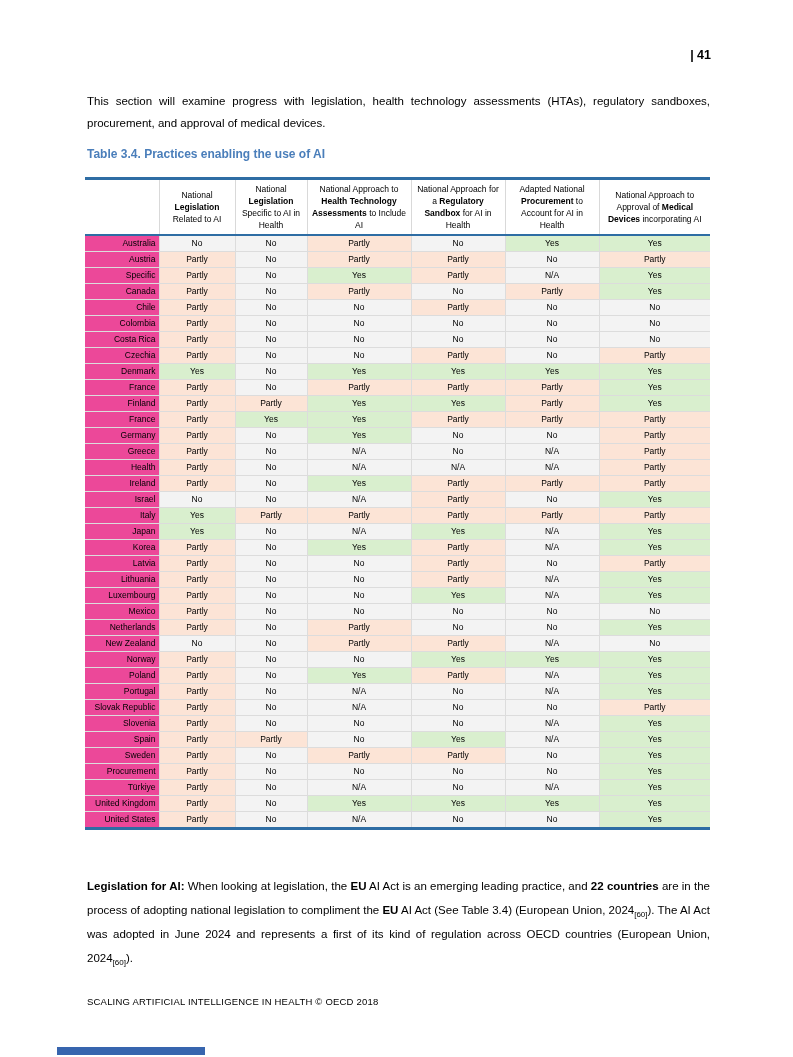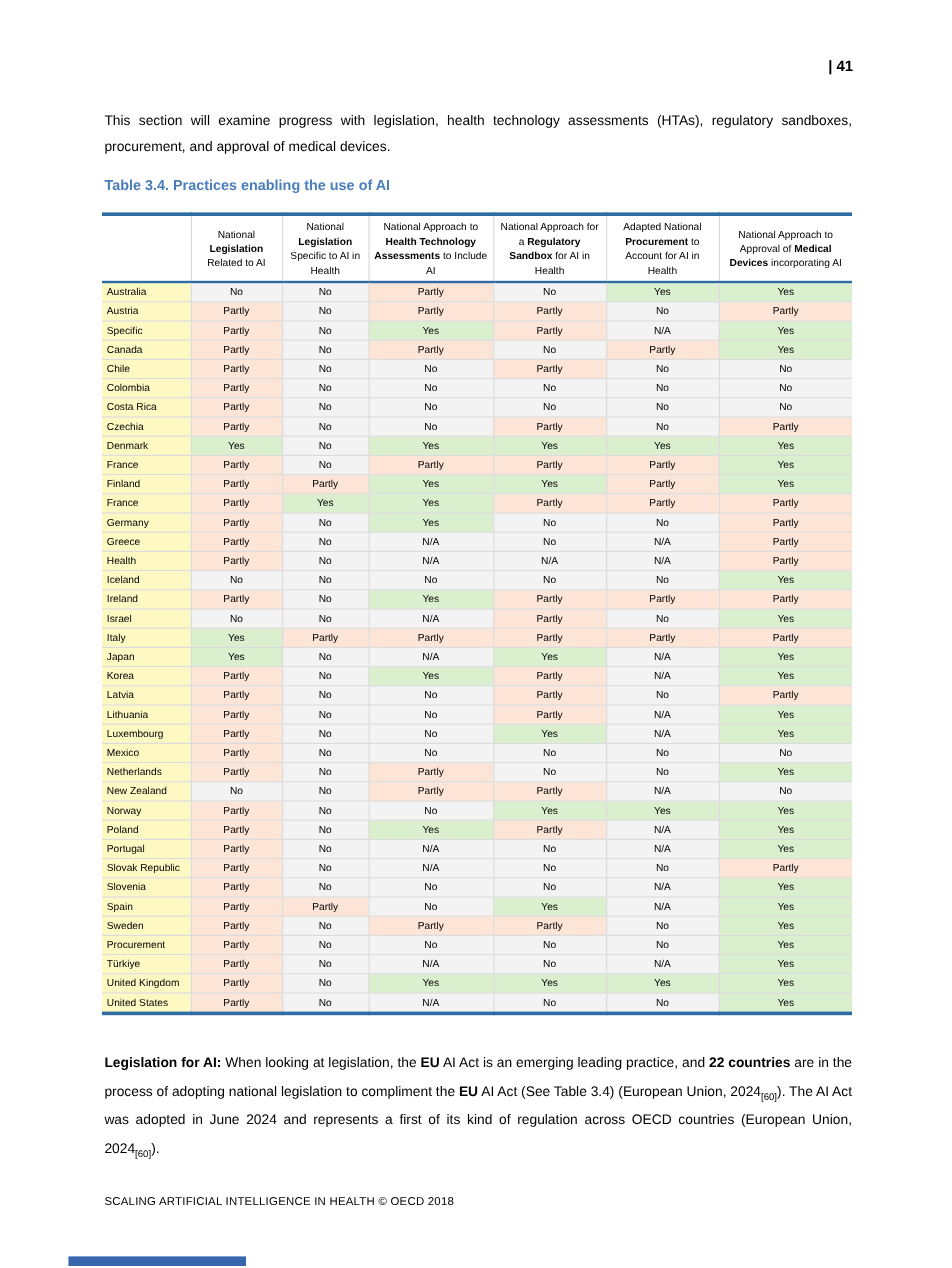--- a/index.html
+++ b/index.html
@@ -29,21 +29,21 @@
     background:#ffffff;font-weight:normal;text-align:center;
     vertical-align:middle;padding:3px 4px;line-height:12px;
     border-left:1px solid #D9D9D9;border-bottom:2px solid #2E6DA4;
   }
   .practices-table th:first-child{border-left:none;}
   .practices-table td{
     height:15px;padding:0 3px;text-align:center;vertical-align:middle;
     border:1px solid #DCDCDC;line-height:11px;
   }
   .practices-table td:first-child{
-    text-align:left;background:#fef9c3;border-left:none;padding-left:4px;
+    text-align:right;background:#ec4899;border-left:none;padding-left:4px;
   }
   .practices-table td:last-child,
   .practices-table th:last-child{border-right:none;}
   .para{
     position:absolute;top:874px;left:87px;width:623px;
     font-size:11.5px;line-height:24px;text-align:justify;
   }
   .para .b{font-weight:bold;}
   .para .sub{font-size:8px;vertical-align:sub;line-height:0;}
   .footer-text{
@@ -214,29 +214,20 @@
       <tr>
         <td>Health</td>
         <td style="background: rgb(252, 228, 214);">Partly</td>
         <td style="background: rgb(243, 243, 243);">No</td>
         <td style="background: rgb(243, 243, 243);">N/A</td>
         <td style="background: rgb(243, 243, 243);">N/A</td>
         <td style="background: rgb(243, 243, 243);">N/A</td>
         <td style="background: rgb(252, 228, 214);">Partly</td>
       </tr>
       <tr>
-        <td>Iceland</td>
-        <td style="background: rgb(243, 243, 243);">No</td>
-        <td style="background: rgb(243, 243, 243);">No</td>
-        <td style="background: rgb(243, 243, 243);">No</td>
-        <td style="background: rgb(243, 243, 243);">No</td>
-        <td style="background: rgb(243, 243, 243);">No</td>
-        <td style="background: rgb(217, 239, 206);">Yes</td>
-      </tr>
-      <tr>
         <td>Ireland</td>
         <td style="background: rgb(252, 228, 214);">Partly</td>
         <td style="background: rgb(243, 243, 243);">No</td>
         <td style="background: rgb(217, 239, 206);">Yes</td>
         <td style="background: rgb(252, 228, 214);">Partly</td>
         <td style="background: rgb(252, 228, 214);">Partly</td>
         <td style="background: rgb(252, 228, 214);">Partly</td>
       </tr>
       <tr>
         <td>Israel</td>

